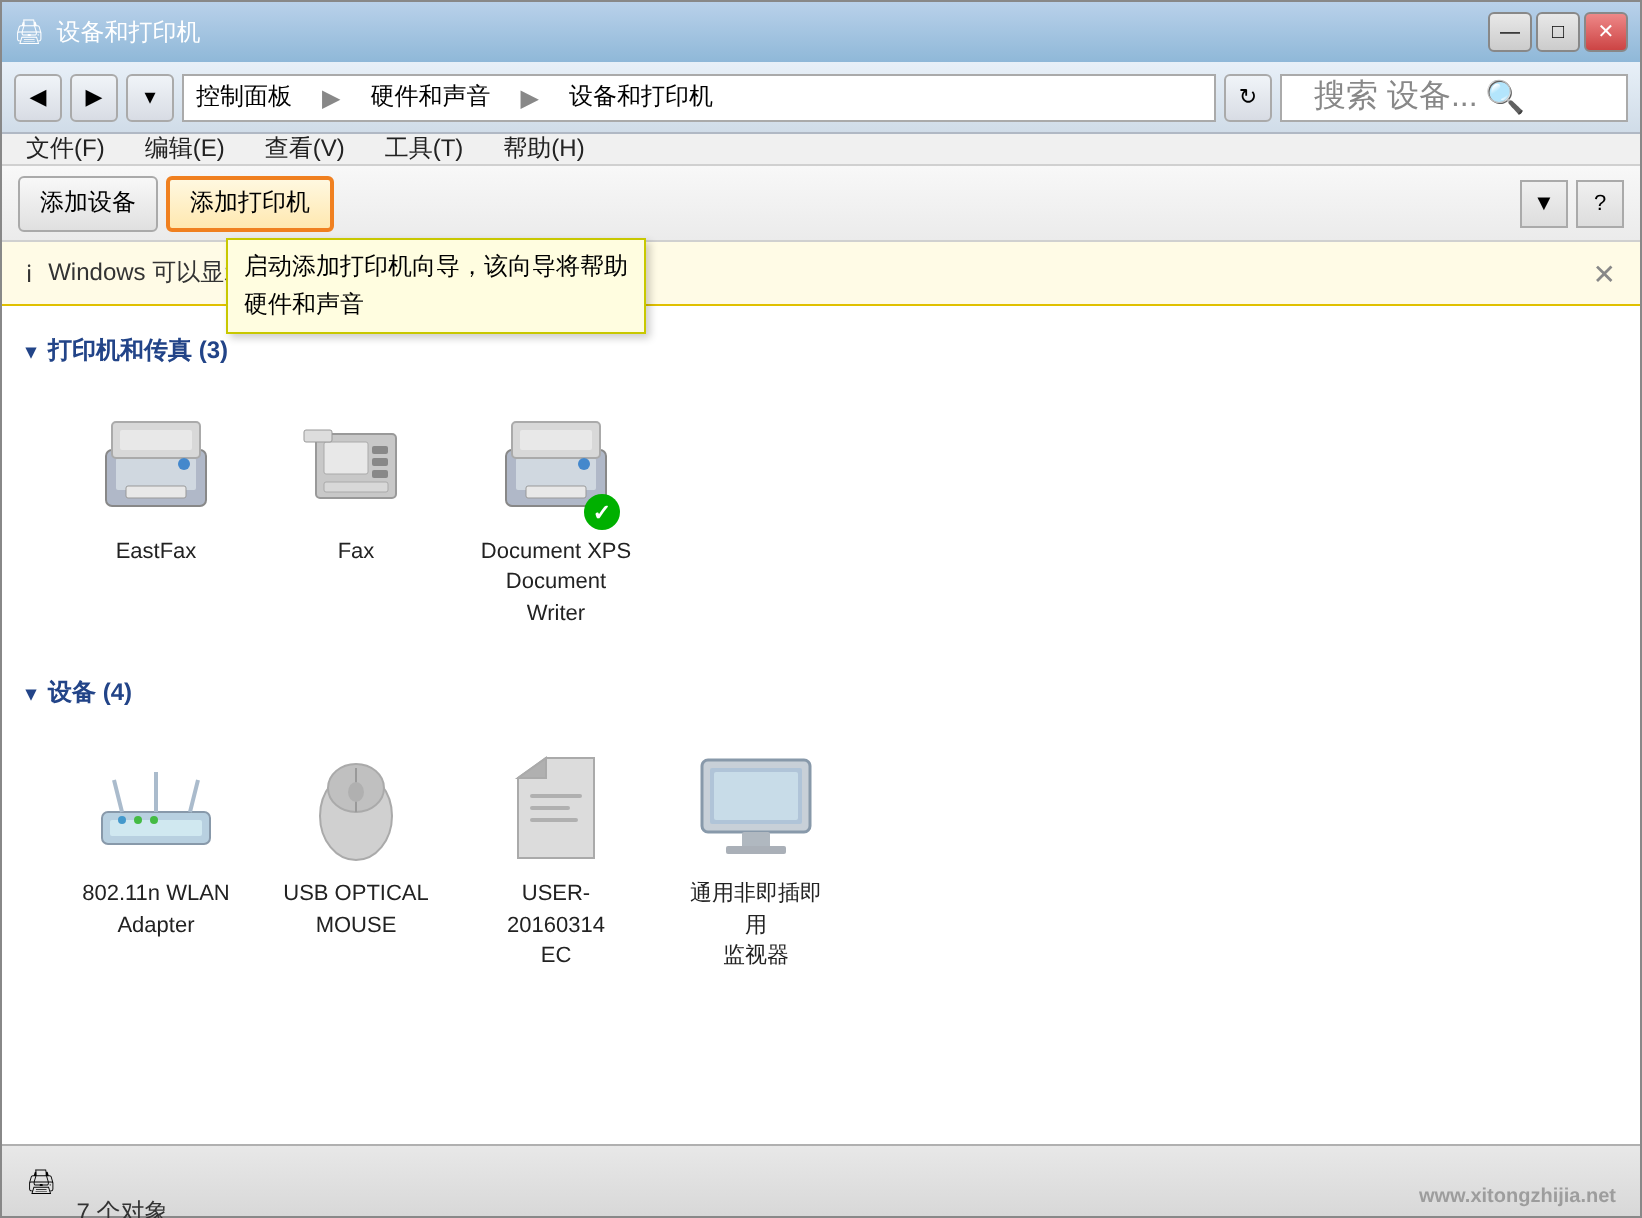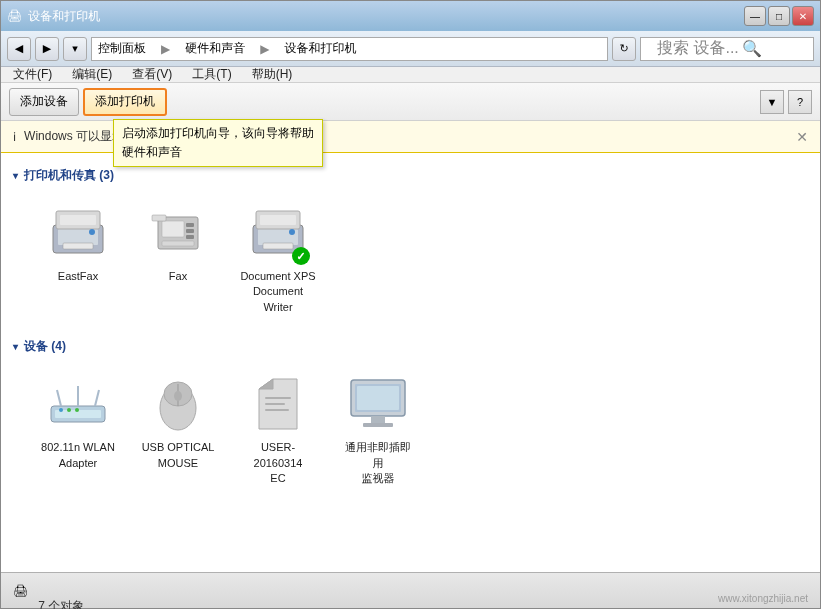--- a/index.html
+++ b/index.html
@@ -276,20 +276,21 @@
       margin-top: 32px;
     }
 
     
     .watermark {
       position: absolute;
       bottom: 8px;
       right: 12px;
       font-size: 10px;
       color: rgba(100,100,100,0.5);
+      font-weight: bold;
     }
 
     
     .view-controls {
       margin-left: auto;
       display: flex;
       align-items: center;
       gap: 4px;
     }
 

